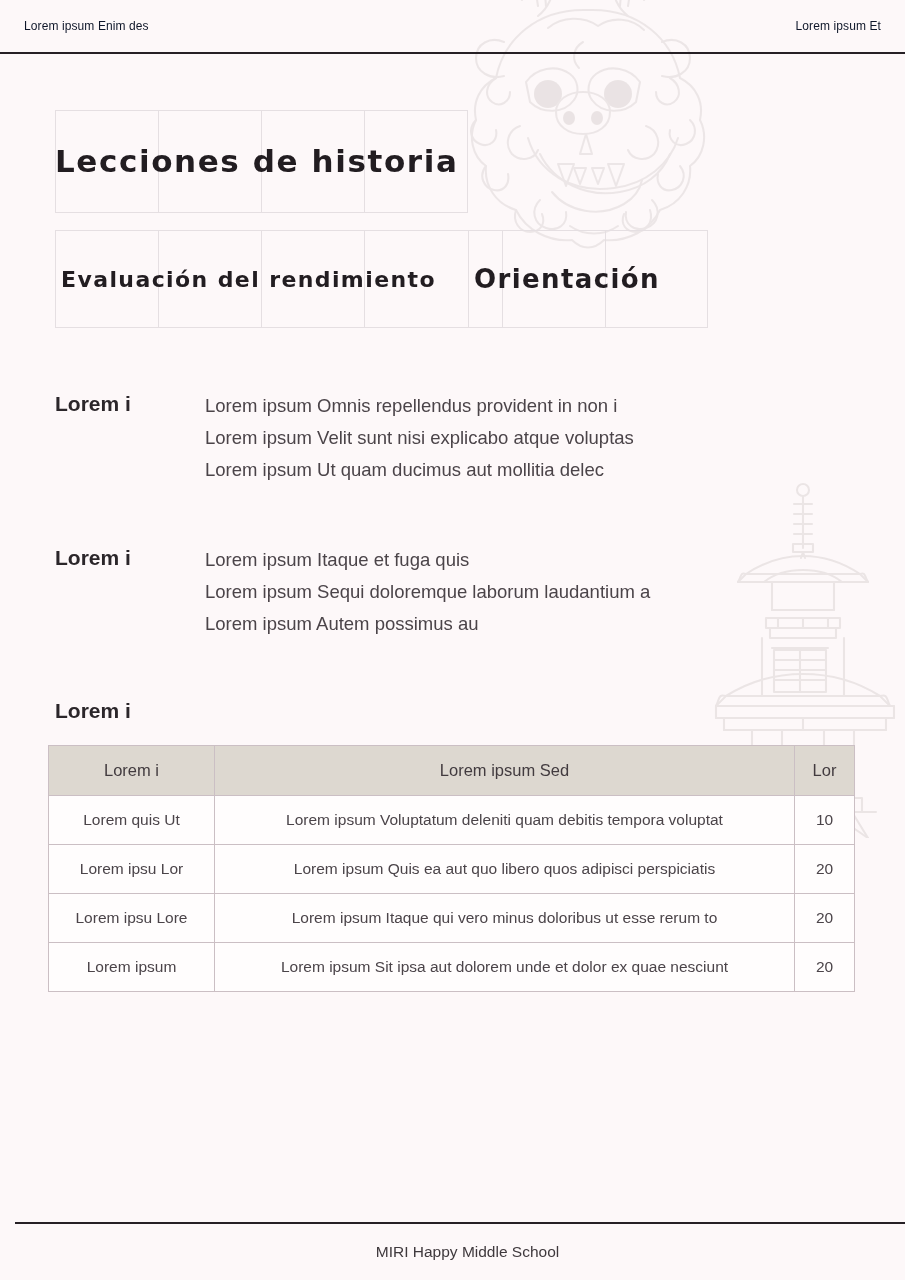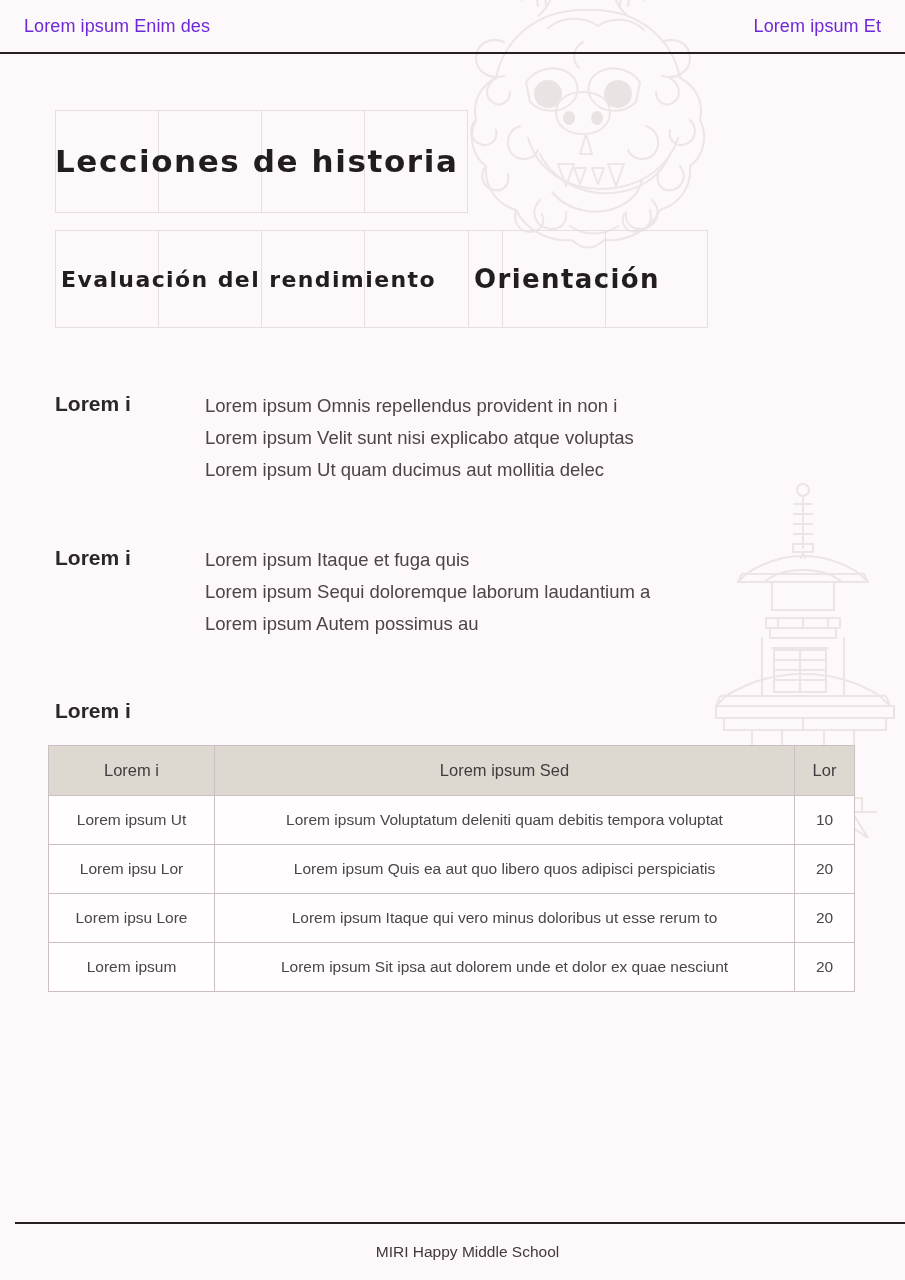--- a/index.html
+++ b/index.html
@@ -45,22 +45,22 @@
     width: 905px;
     height: 54px;
     border-bottom: 2px solid #262025;
     z-index: 3;
     display: flex;
     align-items: center;
     justify-content: space-between;
     padding: 0 24px;
   }
   .page-header .hdr-text {
-    font-size: 18px;
-    color: #6d28d9;
+    font-size: 12px;
+    color: #0f172a;
     letter-spacing: 0.1px;
   }
 
   .page-footer {
     position: absolute;
     left: 15px; bottom: 0;
     width: 905px;
     height: 58px;
     border-top: 2px solid #262025;
     z-index: 3;
@@ -375,21 +375,21 @@
     </colgroup>
     <thead>
       <tr>
         <th>Lorem i</th>
         <th>Lorem ipsum Sed</th>
         <th>Lor</th>
       </tr>
     </thead>
     <tbody>
       <tr>
-        <td>Lorem ipsum Ut</td>
+        <td>Lorem quis Ut</td>
         <td>Lorem ipsum Voluptatum deleniti quam debitis tempora voluptat</td>
         <td>10</td>
       </tr>
       <tr>
         <td>Lorem ipsu
 Lor</td>
         <td>Lorem ipsum Quis ea aut quo libero quos adipisci perspiciatis</td>
         <td>20</td>
       </tr>
       <tr>

